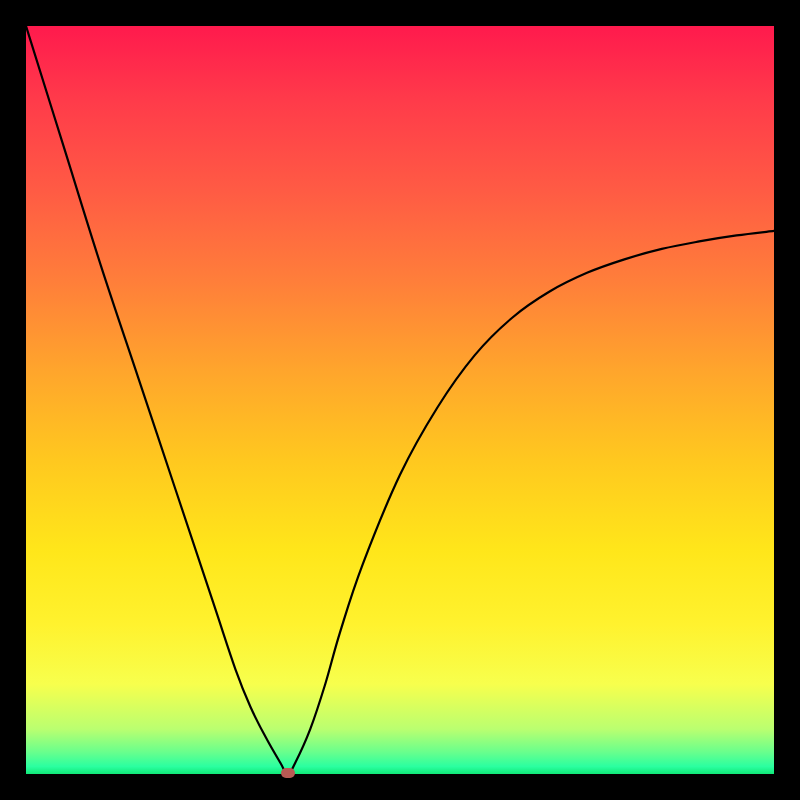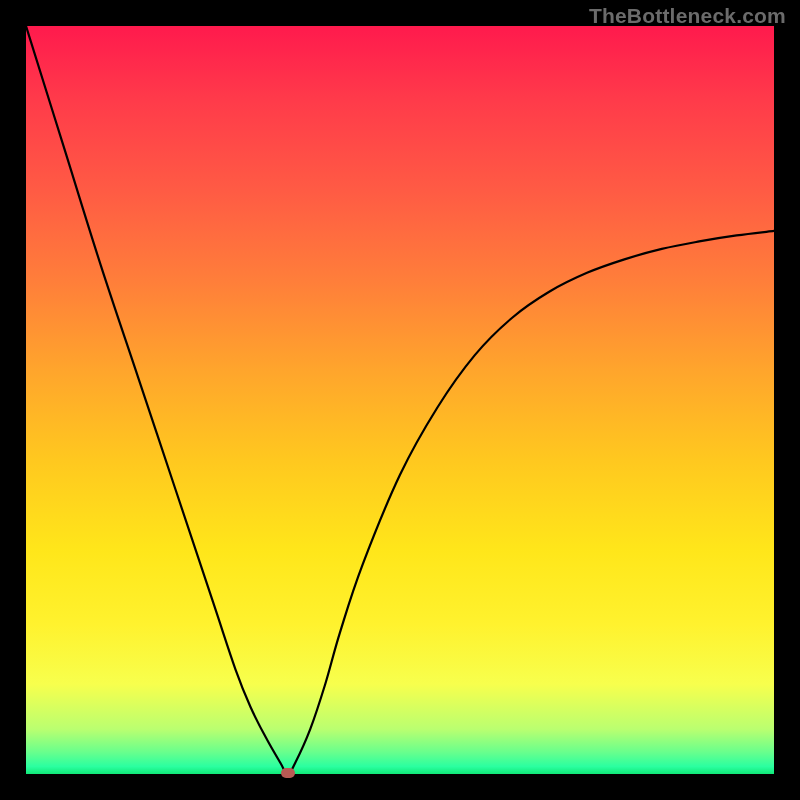--- a/index.html
+++ b/index.html
@@ -59,14 +59,13 @@
 </head>
 <body>
 
 <div class="container">
   <div class="plot-area">
     <svg class="curve-svg" viewBox="0 0 748 748" preserveAspectRatio="none">
       <path id="bottleneck-path" class="curve-path" d="M 0.00 0.00 C 6.73 21.54, 23.94 76.60, 37.40 119.68 C 50.86 162.76, 61.34 197.62, 74.80 239.36 C 88.26 281.10, 98.74 311.17, 112.20 351.56 C 125.66 391.95, 136.14 423.37, 149.60 463.76 C 163.06 504.15, 176.23 543.65, 187.00 575.96 C 197.77 608.27, 202.71 624.43, 209.44 643.28 C 216.17 662.13, 219.01 668.56, 224.40 680.68 C 229.79 692.80, 233.97 700.50, 239.36 710.60 C 244.75 720.70, 250.28 730.05, 254.32 736.78 C 258.36 743.51, 259.11 748.00, 261.80 748.00 C 264.49 748.00, 265.24 744.86, 269.28 736.78 C 273.32 728.70, 278.85 717.26, 284.24 703.12 C 289.63 688.98, 293.81 675.74, 299.20 658.24 C 304.59 640.74, 307.43 627.42, 314.16 605.88 C 320.89 584.34, 325.83 566.83, 336.60 538.56 C 347.37 510.29, 360.54 477.07, 374.00 448.80 C 387.46 420.53, 397.94 403.02, 411.40 381.48 C 424.86 359.94, 435.34 345.28, 448.80 329.12 C 462.26 312.96, 472.74 303.16, 486.20 291.72 C 499.66 280.28, 510.14 273.62, 523.60 265.54 C 537.06 257.46, 547.54 252.63, 561.00 246.84 C 574.46 241.05, 584.94 237.68, 598.40 233.38 C 611.86 229.07, 622.34 226.14, 635.80 222.90 C 649.26 219.67, 659.74 217.85, 673.20 215.42 C 686.66 213.00, 697.14 211.32, 710.60 209.44 C 724.06 207.56, 741.27 205.76, 748.00 204.95"></path>
     </svg>
     <div id="min-marker" class="marker" style="left: 254.8px; top: 742px; background: rgb(184, 90, 84);"></div>
   </div>
-  <div class="watermark">TheBottleneck.com</div>
 </div>
 
 </body></html>

